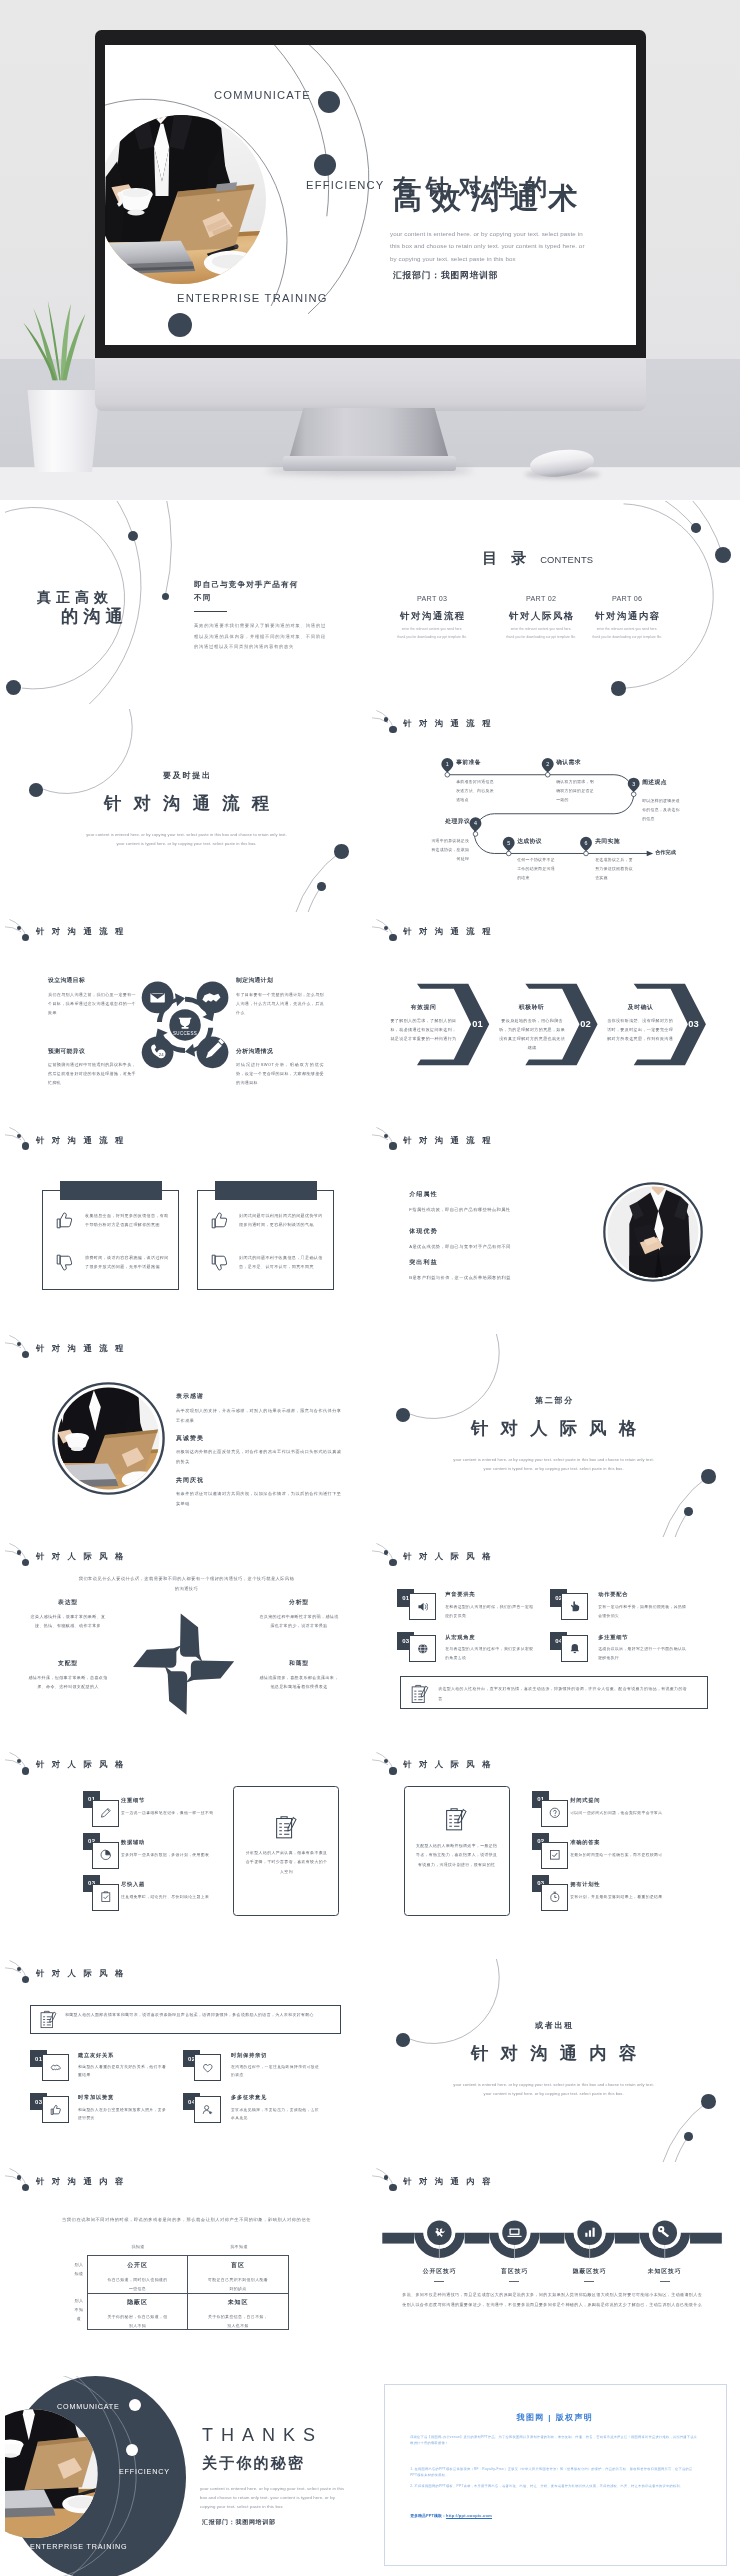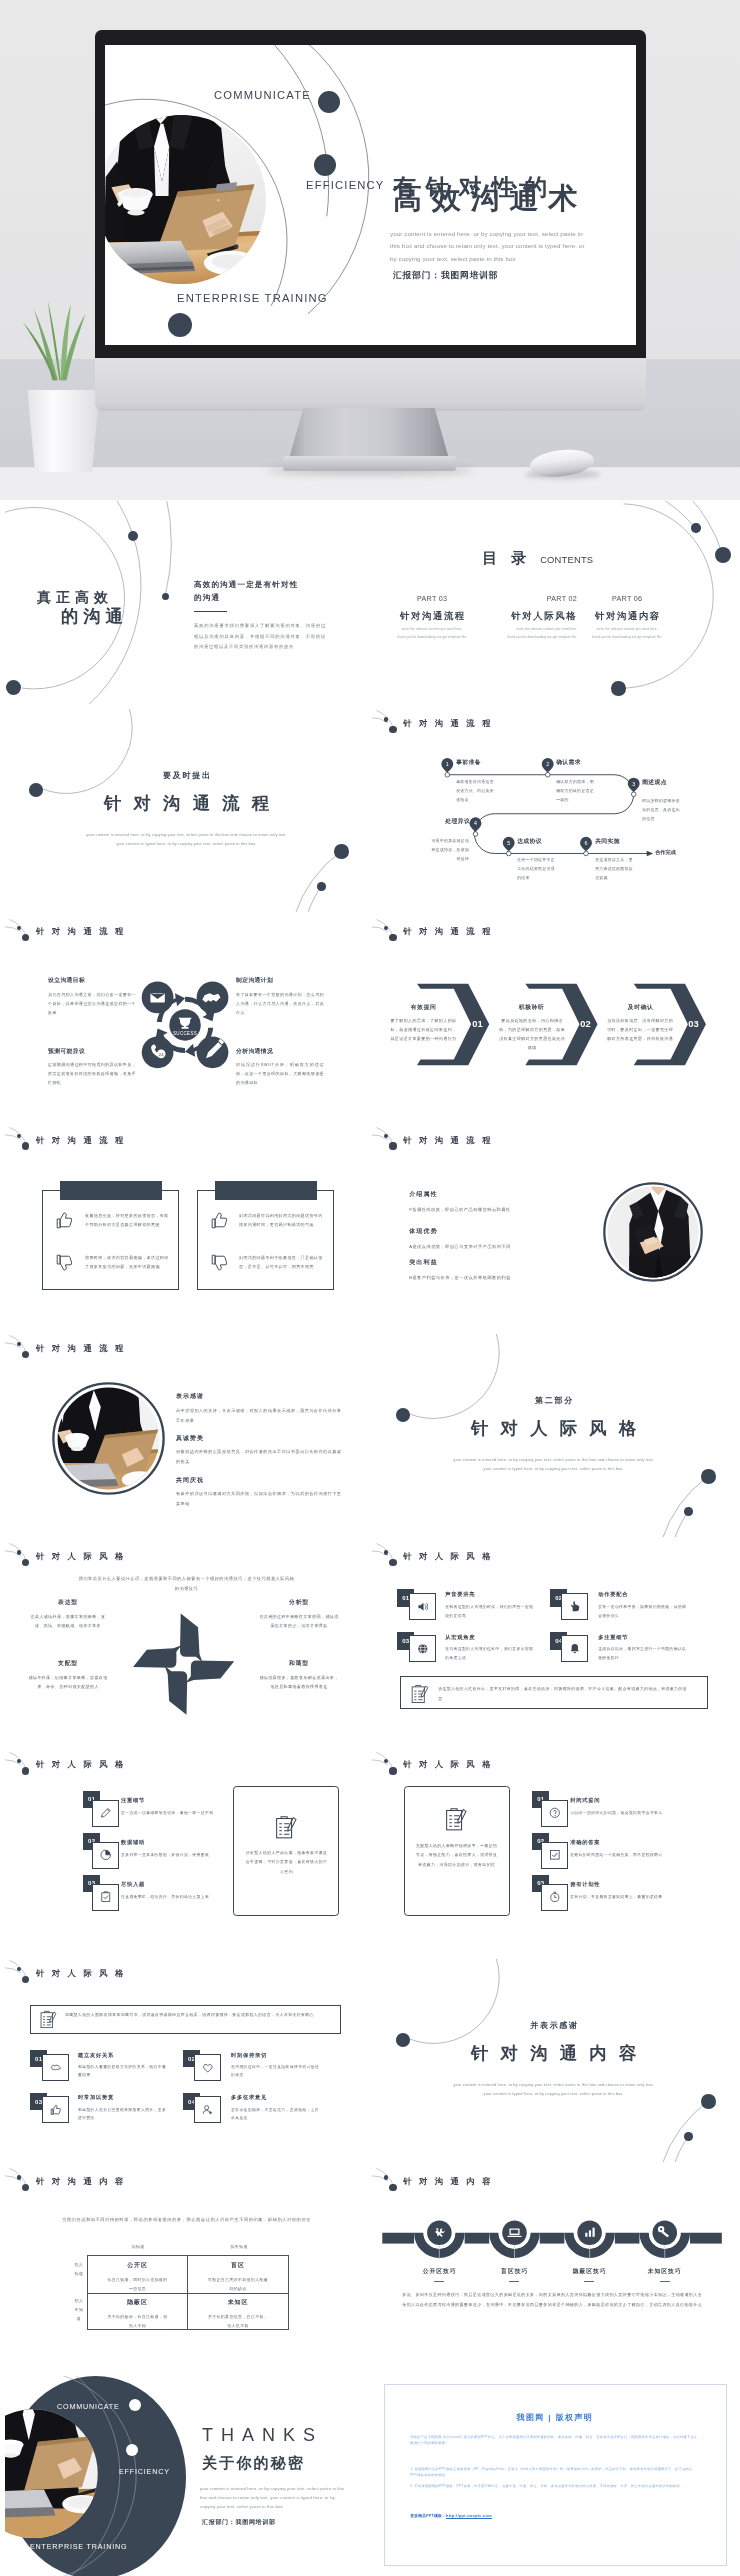--- a/index.html
+++ b/index.html
@@ -269,21 +269,21 @@
           <path d="M-20 24 A 125.6 125.6 0 1 1 23 259"></path>
           <path d="M148.5 -10 A 224 224 0 0 1 115.5 282"></path>
           <path d="M222 -10 A 310 310 0 0 1 221.5 132"></path>
         </g>
       </svg>
       <div class="dot" style="left:123px;top:30px;width:10px;height:10px;"></div>
       <div class="dot" style="left:1.4px;top:179px;width:15px;height:15px;"></div>
       <div class="dot" style="left:157px;top:92px;width:7.2px;height:7.2px;"></div>
       <div style="position:absolute;left:32px;top:87px;font-size:14px;font-weight:bold;letter-spacing:5px;color:#39424f;line-height:19px;">真正高效</div>
       <div style="position:absolute;left:56px;top:106px;font-size:17.3px;font-weight:bold;letter-spacing:5px;color:#39424f;line-height:19px;">的沟通</div>
-      <div style="position:absolute;left:189px;top:77px;width:106px;font-size:7.6px;font-weight:bold;color:#39424f;line-height:13px;letter-spacing:1.1px;">高效的沟通一定是有针对性的沟通</div>
+      <div style="position:absolute;left:189px;top:77px;width:106px;font-size:7.6px;font-weight:bold;color:#39424f;line-height:13px;letter-spacing:1.1px;">即自己与竞争对手产品有何不同</div>
       <div style="position:absolute;left:189px;top:110px;width:33px;height:1.2px;background:#39424f;"></div>
       <div style="position:absolute;left:189px;top:120px;width:132px;font-size:4.3px;color:#70777f;line-height:10.5px;letter-spacing:0.7px;text-align:justify;">高效的沟通要求我们需要深入了解要沟通的对象、沟通的过程以及沟通的具体内容，并根据不同的沟通对象、不同阶段的沟通过程以及不同类别的沟通内容有的放矢</div>
     </div>
 
     <div class="slide">
       <svg class="abs" width="363" height="203" viewBox="0 0 502 281">
         <g fill="none" stroke="#90959d" stroke-width="0.9">
           <path d="M348 4 A 126.7 126.7 0 1 1 341 259"></path>
           <path d="M393 -8 A 190 190 0 0 1 447 37"></path>
           <path d="M437 -8 A 210 210 0 0 1 485 74"></path>
@@ -293,21 +293,21 @@
       <div class="dot" style="left:343px;top:46px;width:16px;height:16px;"></div>
       <div class="dot" style="left:239px;top:180px;width:14.5px;height:14.5px;"></div>
       <div style="position:absolute;left:110px;top:48px;font-size:15px;font-weight:bold;letter-spacing:5px;color:#39424f;">目 录</div>
       <div style="position:absolute;left:168px;top:53px;font-size:9.4px;color:#39424f;letter-spacing:0.2px;">CONTENTS</div>
       <div class="toc-col" style="left:13px;">
         <div class="toc-no">PART 03</div>
         <div class="toc-lb">针对沟通流程</div>
         <div class="toc-en">enter the relevant content you need here.</div>
         <div class="toc-en">thank you for downloading our ppt template file.</div>
       </div>
-      <div class="toc-col" style="left:111px;text-align:right;">
+      <div class="toc-col" style="left:122px;">
         <div class="toc-no">PART 02</div>
         <div class="toc-lb">针对人际风格</div>
         <div class="toc-en">enter the relevant content you need here.</div>
         <div class="toc-en">thank you for downloading our ppt template file.</div>
       </div>
       <div class="toc-col" style="left:208px;">
         <div class="toc-no">PART 06</div>
         <div class="toc-lb">针对沟通内容</div>
         <div class="toc-en">enter the relevant content you need here.</div>
         <div class="toc-en">thank you for downloading our ppt template file.</div>
@@ -937,21 +937,21 @@
       <svg class="abs" width="363" height="203" viewBox="0 0 502 281">
         <g fill="none" stroke="#90959d" stroke-width="0.9">
           <path d="M172 0 A 91 91 0 0 1 50 110"></path>
           <path d="M401 285 A 180 180 0 0 1 465 197"></path>
           <path d="M418 285 A 150 150 0 0 1 438 245"></path>
         </g>
       </svg>
       <div class="dot" style="left:24px;top:74px;width:13.7px;height:13.7px;"></div>
       <div class="dot" style="left:329px;top:135px;width:14.5px;height:14.5px;"></div>
       <div class="dot" style="left:312px;top:173px;width:8.7px;height:8.7px;"></div>
-      <div class="sec-n">并表示感谢</div>
+      <div class="sec-n">或者出租</div>
       <div class="sec-t">针对沟通内容</div>
       <div class="sec-s">your content is entered here.  or by copying your text.  select paste in this box and choose to retain only text.</div>
       <div class="sec-s" style="top:130px;">your content is typed here.  or by copying your text.  select paste in this box.</div>
     </div>
   </div>
 
   <div class="srow">
     <div class="slide">
       <svg class="hd-arc" width="32" height="24.6" viewBox="0 0 44 34">
         <g fill="none" stroke="#9aa0a8" stroke-width="0.8">

